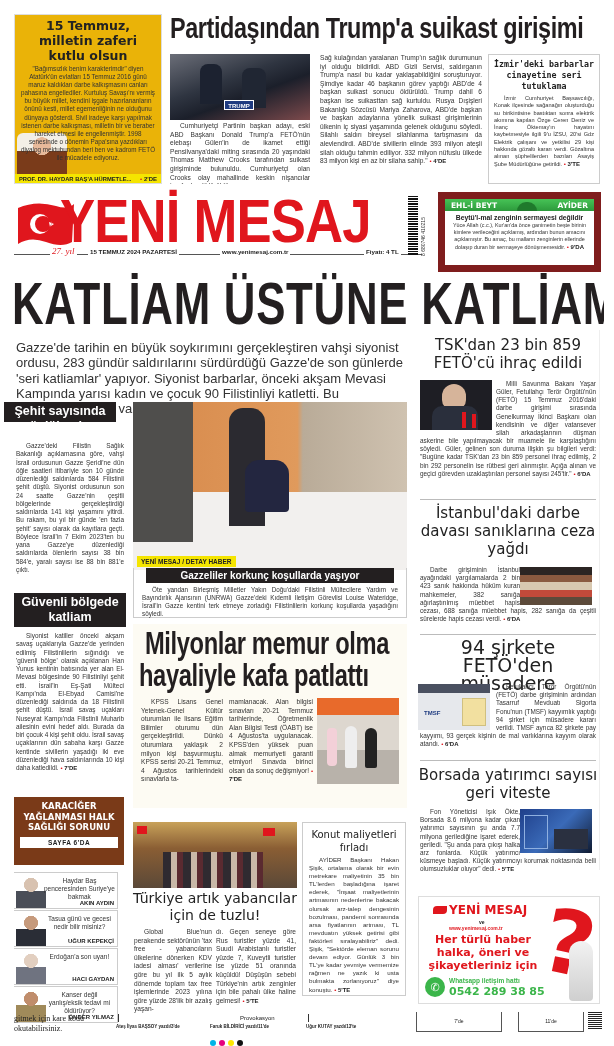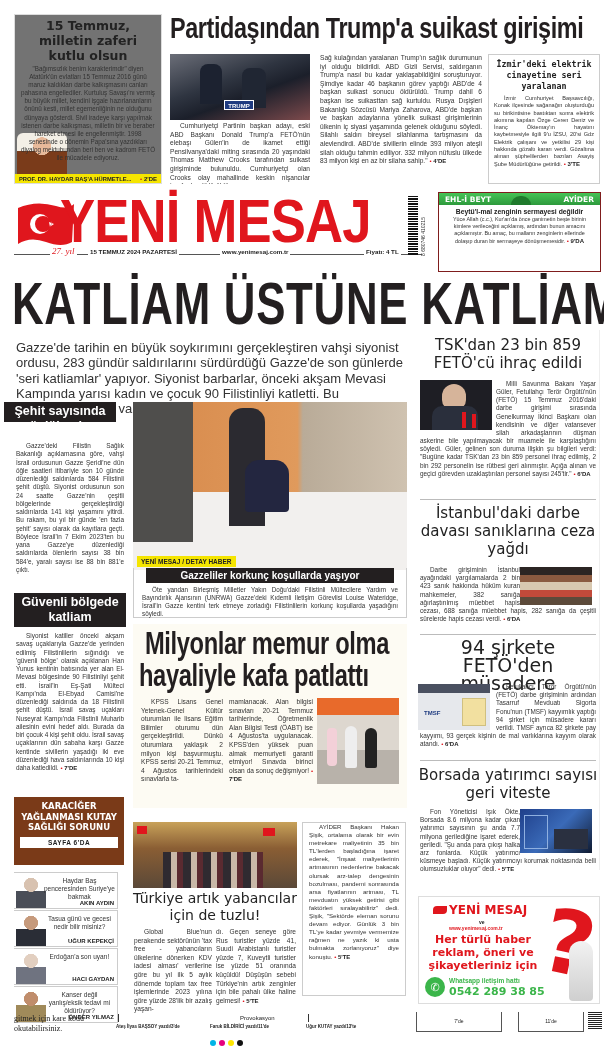--- a/index.html
+++ b/index.html
@@ -15,21 +15,21 @@
 .photo{overflow:hidden}
 .box{border:1px solid #ccc}
 .author{position:absolute;left:14px;width:104px;height:37px;border:1px solid #ccc;border-left:none}
 .author .face{position:absolute;left:2px;top:2px;width:30px;height:33px;border-radius:10px 10px 0 0}
 .author .t{position:absolute;left:30px;right:2px;top:4px;font-size:6.5px;line-height:8px;color:#333;text-align:center}
 .author .n{position:absolute;right:3px;bottom:2px;font-size:6px;font-weight:bold;color:#222}
 </style>
 </head>
 <body>
 
-<div class="abs box" style="left:14px;top:14px;width:148px;height:170px;border-color:#ddd;background:#737373">
+<div class="abs box" style="left:14px;top:14px;width:148px;height:170px;border-color:#ddd;background:#eab308">
   <div class="hdr-round" style="font-size:12.5px;line-height:15px;padding:3px 8px 2px;font-family:'DejaVu Sans',sans-serif">15 Temmuz, milletin zaferi kutlu olsun</div>
   <div class="body-txt" style="font-size:6.3px;line-height:8.1px;padding:0 5px;text-align:center;height:118px;overflow:hidden;position:relative;z-index:2;background:linear-gradient(90deg,transparent 0,transparent 100%)">"Bağımsızlık benim karakterimdir" diyen Atatürk'ün evlatları 15 Temmuz 2016 günü maruz kaldıkları darbe kalkışmasını canları pahasına engellediler. Kurtuluş Savaşı'nı vermiş bu büyük millet, kendini işgale hazırlananların önünü kesti, millet egemenliğinin ne olduğunu dünyaya gösterdi. Sivil iradeye karşı yapılmak istenen darbe kalkışması, milletin bir ve beraber hareket etmesi ile engellenmiştir. 1998 senesinde o dönemin Papa'sına yazdıkları diyalog mektubundan beri ben ve kadrom FETÖ ile mücadele ediyoruz.</div>
   <div class="abs" style="left:2px;top:118px;width:50px;height:44px;background:radial-gradient(circle at 50% 30%,#e7b99a 0 22%,transparent 23%),linear-gradient(180deg,#f3efe6 0 40%,#7a3b1a 40% 100%);border-radius:6px 6px 0 0"></div>
   <div class="abs" style="left:0;right:0;bottom:0;height:9px;background:#f5e500;display:flex;justify-content:space-between;align-items:center;padding:0 4px">
     <span style="font-size:5.8px;font-weight:bold;color:#222">PROF. DR. HAYDAR BAŞ'A HÜRMETLE...</span>
     <span class="ref">• <b>2'DE</b></span>
   </div>
 </div>
 
 <div class="abs" style="left:170px;top:12px;width:434px;height:34px;overflow:hidden">
@@ -39,21 +39,21 @@
   <div class="abs" style="left:30px;top:10px;width:22px;height:40px;background:#1c2230;border-radius:8px 8px 0 0"></div>
   <div class="abs" style="left:72px;top:14px;width:24px;height:40px;background:#202633;border-radius:8px 8px 0 0"></div>
   <div class="abs" style="left:54px;top:46px;width:30px;height:10px;background:#1f3b80;color:#fff;font-size:6px;font-weight:bold;text-align:center;line-height:10px;border:1px solid #fff">TRUMP</div>
 </div>
 <div class="abs body-txt ind" style="left:170px;top:122px;width:140px;height:62px;overflow:hidden">Cumhuriyetçi Partinin başkan adayı, eski ABD Başkanı Donald Trump'a FETÖ'nün elebaşı Gülen'in de ikamet ettiği Pensilvanya'daki miting sırasında 20 yaşındaki Thomas Matthew Crooks tarafından suikast girişiminde bulunuldu. Cumhuriyetçi olan Crooks olay mahallinde keskin nişancılar tarafından öldürüldü.</div>
 <div class="abs body-txt" style="left:320px;top:54px;width:162px;height:130px;overflow:hidden">
   <span>Sağ kulağından yaralanan Trump'ın sağlık durumunun iyi olduğu bildirildi. ABD Gizli Servisi, saldırganın Trump'a nasıl bu kadar yaklaşabildiğini soruşturuyor. Şimdiye kadar 46 başkanın görev yaptığı ABD'de 4 başkan suikast sonucu öldürüldü. Trump dahil 6 başkan ise suikasttan sağ kurtuldu. Rusya Dışişleri Bakanlığı Sözcüsü Mariya Zaharova, ABD'de başkan ve başkan adaylarına yönelik suikast girişimlerinin ülkenin iç siyasi yaşamında gelenek olduğunu söyledi. Silahlı saldırı bireysel silahlanma tartışmasını da alevlendirdi. ABD'de sivillerin elinde 393 milyon ateşli silah olduğu tahmin ediliyor. 332 milyon nüfuslu ülkede 83 milyon kişi en az bir silaha sahip."</span> <span class="ref">• <b>4'DE</b></span>
 </div>
 
 <div class="abs box" style="left:488px;top:54px;width:112px;height:130px;border-color:#ccc">
-  <div class="hdr-round" style="font-size:8.3px;line-height:11px;padding:4px 4px 3px;font-family:'DejaVu Sans Mono',monospace;font-weight:bold">İzmir'deki elektrik cinayetine seri yaralanan</div>
+  <div class="hdr-round" style="font-size:8.3px;line-height:11px;padding:4px 4px 3px;font-family:'DejaVu Sans Mono',monospace;font-weight:bold">İzmir'deki barbarlar cinayetine seri tutuklama</div>
   <div class="body-txt ind" style="font-size:5.6px;line-height:7.3px;padding:0 5px">
     <span>İzmir Cumhuriyet Başsavcılığı, Konak ilçesinde sağanağın oluşturduğu su birikintisine bastıktan sonra elektrik akımına kapılan Özge Ceren Deniz ve İnanç Öktemay'ın hayatını kaybetmesiyle ilgili 9'u İZSU, 20'si Gdz Elektrik çalışanı ve yetkilisi 29 kişi hakkında gözaltı kararı verdi. Gözaltına alınan şüphelilerden bazıları Asayiş Şube Müdürlüğüne getirildi.</span> <span class="ref">• <b>3'TE</b></span>
   </div>
 </div>
 
 <div class="abs" style="left:14px;top:192px;width:408px;height:72px">
   <svg class="abs" style="left:2px;top:8px" width="60" height="48" viewBox="0 0 60 48">
     <path d="M2 8 Q20 0 40 6 Q52 10 58 4 L56 42 Q46 48 30 42 Q14 36 2 44 Z" fill="#e0161d"></path>
     <circle cx="24" cy="24" r="10" fill="#fff"></circle>
     <circle cx="27" cy="24" r="8" fill="#e0161d"></circle>
@@ -62,21 +62,21 @@
   <div class="abs cond" style="left:46px;top:-2px;font-size:62px;line-height:62px;color:#e0161d;transform:scaleX(0.85);font-family:'Liberation Sans',sans-serif;font-weight:900;letter-spacing:-1px">YENİ MESAJ</div>
   <div class="abs" style="left:0;top:62px;width:408px;border-top:1px solid #555"></div>
   <div class="abs" style="left:36px;top:54px;background:#fff;padding:0 2px;font-family:'Liberation Serif',serif;font-style:italic;color:#e0161d;font-size:9px">27. yıl</div>
   <div class="abs" style="left:74px;top:56px;background:#fff;padding:0 2px;font-size:6.2px;font-weight:bold;color:#222">15 TEMMUZ 2024 PAZARTESİ</div>
   <div class="abs" style="left:206px;top:56px;background:#fff;padding:0 2px;font-size:6.2px;font-weight:bold;color:#222">www.yenimesaj.com.tr</div>
   <div class="abs" style="left:350px;top:56px;background:#fff;padding:0 2px;font-size:6.2px;font-weight:bold;color:#222">Fiyatı: 4 TL</div>
 </div>
 <div class="abs" style="left:408px;top:196px;width:10px;height:60px;background:repeating-linear-gradient(180deg,#111 0 1px,#fff 1px 2px,#111 2px 4px,#fff 4px 5px)"></div>
 <div class="abs" style="left:420px;top:196px;writing-mode:vertical-rl;transform:rotate(180deg);font-size:5px;color:#333;height:60px">8 680746 410215</div>
 
-<div class="abs" style="left:438px;top:192px;width:163px;height:80px;border:1px solid #7f1d1d">
+<div class="abs" style="left:438px;top:192px;width:163px;height:80px;border:7px solid #7f1d1d">
   <div style="height:12px;background:linear-gradient(180deg,#46c356,#2d9a3c);display:flex;justify-content:space-between;align-items:center;padding:0 6px;position:relative">
     <span style="color:#fff;font-weight:bold;font-size:7.5px;font-family:'DejaVu Sans',sans-serif">EHL-İ BEYT</span>
     <span style="position:absolute;left:72px;top:3px;width:20px;height:9px;background:#1f7a2c;border-radius:10px 10px 0 0"></span>
     <span style="color:#fff;font-weight:bold;font-size:7.5px;font-family:'DejaVu Sans',sans-serif">AYİDER</span>
   </div>
   <div style="font-size:6.8px;font-weight:bold;text-align:center;padding:3px 2px 1px;color:#222">Beytü'l-mal zenginin sermayesi değildir</div>
   <div class="body-txt" style="font-size:5.4px;line-height:7.2px;text-align:center;padding:0 6px">
     <span>Yüce Allah (c.c.), Kur'an'da önce ganimetin beşte birinin kimlere verileceğini açıklamış, ardından bunun amacını açıklamıştır. Bu amaç, bu malların zenginlerin ellerinde dolaşıp duran bir sermayeye dönüşmemesidir.</span> <span class="ref">• <b>9'DA</b></span>
   </div>
 </div>
@@ -89,21 +89,21 @@
 
 <div class="abs blackbar" style="left:4px;top:402px;width:112px;height:20px;font-size:12.5px;line-height:15px;padding:2px 4px">Şehit sayısında günlük rekor</div>
 <div class="abs body-txt ind" style="left:16px;top:442px;width:108px;font-size:6.4px;line-height:8.25px">Gazze'deki Filistin Sağlık Bakanlığı açıklamasına göre, vahşi İsrail ordusunun Gazze Şeridi'ne dün öğle saatleri itibariyle son 10 günde düzenlediği saldırılarda 584 Filistinli şehit düştü. Siyonist ordusunun son 24 saatte Gazze'nin çeşitli bölgelerinde gerçekleştirdiği saldırılarda 141 kişi yaşamını yitirdi. Bu rakam, bu yıl bir günde 'en fazla şehit' sayısı olarak da kayıtlara geçti. Böylece İsrail'in 7 Ekim 2023'ten bu yana Gazze'ye düzenlediği saldırılarda ölenlerin sayısı 38 bin 584'e, yaralı sayısı ise 88 bin 881'e çıktı.</div>
 
 <div class="abs blackbar" style="left:14px;top:593px;width:112px;height:34px;font-size:12.5px;line-height:15px;padding:2px 4px">Güvenli bölgede katliam</div>
 <div class="abs body-txt ind" style="left:16px;top:632px;width:108px;font-size:6.4px;line-height:8.25px">
   <span>Siyonist katiller önceki akşam savaş uçaklarıyla Gazze'de yerinden edilmiş Filistinlilerin sığındığı ve 'güvenli bölge' olarak açıklanan Han Yunus kentinin batısında yer alan El-Mevasi bölgesinde 90 Filistinliyi şehit etti. İsrail'in Eş-Şati Mülteci Kampı'nda El-Ebyad Camisi'ne düzenlediği saldırıda da 18 Filistinli şehit düştü. İsrail savaş uçakları Nuseyrat Kampı'nda Filistinli Muharib ailesinin evini hedef aldı. Burada da biri çocuk 4 kişi şehit oldu. İsrail savaş uçaklarının dün sabaha karşı Gazze kentinde sivillerin yaşadığı iki eve düzenlediği hava saldırılarında 10 kişi daha katledildi.</span> <span class="ref">• <b>7'DE</b></span>
 </div>
 
 <div class="abs" style="left:14px;top:797px;width:110px;height:68px;background:#7a3a18;padding:4px 4px">
-  <div style="color:#fff;font-size:8.5px;line-height:10.5px;text-align:center;font-family:'DejaVu Sans',sans-serif;font-weight:bold">KARACİĞER YAĞLANMASI KUTAY SAĞLIĞI SORUNU</div>
+  <div style="color:#fff;font-size:8.5px;line-height:10.5px;text-align:center;font-family:'DejaVu Sans',sans-serif;font-weight:bold">KARACİĞER YAĞLANMASI HALK SAĞLIĞI SORUNU</div>
   <div style="margin:4px 2px 0;background:#fff;color:#222;font-size:6.5px;font-weight:bold;text-align:center;height:11px;line-height:11px;letter-spacing:0.5px">SAYFA 6'DA</div>
 </div>
 
 <div class="author" style="top:872px">
   <div class="face" style="background:radial-gradient(circle at 50% 30%,#d8c2b0 0 25%,transparent 26%),linear-gradient(180deg,#fff 0 50%,#4a4e58 50%)"></div>
   <div class="t">Haydar Baş penceresinden Suriye'ye bakmak</div>
   <div class="n">AKIN AYDIN</div>
 </div>
 <div class="author" style="top:910px">
   <div class="face" style="background:radial-gradient(circle at 50% 30%,#c69a7c 0 25%,transparent 26%),linear-gradient(180deg,#fff 0 50%,#2a2d36 50%)"></div>
@@ -152,20 +152,21 @@
   <div class="abs" style="left:130px;top:6px;width:12px;height:8px;background:#e0161d"></div>
   <div class="abs" style="left:30px;top:30px;width:100px;height:36px;background:repeating-linear-gradient(90deg,#2f2a30 0 8px,#c9b8a8 8px 14px,#5a2a30 14px 20px)"></div>
 </div>
 <div class="abs hdr-round" style="left:133px;top:890px;width:164px;font-size:14px;line-height:17px;font-family:'DejaVu Sans',sans-serif;font-weight:normal">Türkiye artık yabancılar için de tuzlu!</div>
 <div class="abs body-txt ind" style="left:134px;top:928px;width:78px;font-size:6.6px;line-height:8.6px">Global Blue'nun perakende sektörünün 'tax free - yabancıların ülkelerine dönerken KDV iadesi alması' verilerine göre bu yıl ilk 5 aylık dönemde toplam tax free işlemlerinde 2023 yılına göre yüzde 28'lik bir azalış yaşan-</div>
 <div class="abs body-txt" style="left:216px;top:928px;width:80px;font-size:6.6px;line-height:8.6px">
   <span>dı. Geçen seneye göre Rus turistler yüzde 41, Suudi Arabistanlı turistler yüzde 7, Kuveytli turistler ise yüzde 51 oranında küçüldü! Düşüşün sebebi Türkiye'nin artık zenginler için bile pahalı ülke haline gelmesi!</span> <span class="ref">• <b>5'TE</b></span>
 </div>
 
 <div class="abs box" style="left:302px;top:822px;width:104px;height:174px;border-color:#ccc">
+  <div class="hdr-round" style="font-size:10px;line-height:12.5px;padding:6px 4px 2px;font-family:'DejaVu Sans',sans-serif;font-weight:normal">Konut maliyetleri fırladı</div>
   <div class="body-txt ind" style="padding:0 6px;font-size:6.2px;line-height:8.1px">
     <span>AYİDER Başkanı Hakan Şişik, ortalama olarak bir evin metrekare maliyetinin 35 bin TL'lerden başladığına işaret ederek, "İnşaat maliyetlerinin artmasının nedenlerine bakacak olursak arz-talep dengesinin bozulması, pandemi sonrasında arsa fiyatlarının artması, TL mevduatın yüksek getirisi gibi faktörleri sıralayabiliriz" dedi. Şişik, "Sektörde eleman sorunu devam ediyor. Günlük 3 bin TL'ye kadar yevmiye vermemize rağmen ne yazık ki usta bulmakta zorlanıyoruz" diye konuştu.</span> <span class="ref">• <b>5'TE</b></span>
   </div>
 </div>
 
 <div class="abs" style="left:412px;top:330px;width:188px;height:540px;border-right:1px solid #eee"></div>
 
 <div class="abs hdr-round" style="left:416px;top:336px;width:184px;font-size:15px;line-height:18px;font-family:'DejaVu Sans',sans-serif;font-weight:normal">TSK'dan 23 bin 859 FETÖ'cü ihraç edildi</div>
 <div class="abs photo" style="left:420px;top:380px;width:72px;height:50px;background:#1e1e24">
   <div class="abs" style="left:22px;top:4px;width:24px;height:26px;background:#d6b49a;border-radius:12px 12px 10px 10px"></div>
@@ -206,21 +207,21 @@
 
 <div class="abs box" style="left:418px;top:896px;width:182px;height:108px;border-color:#ddd;background:#fff">
   <div class="abs" style="left:14px;top:6px;display:flex;align-items:center;gap:2px">
     <span style="display:inline-block;width:14px;height:8px;background:#e0161d;border-radius:4px 0 4px 0"></span>
     <span style="color:#e0161d;font-weight:bold;font-size:12px;font-family:'DejaVu Sans',sans-serif">YENİ MESAJ</span>
   </div>
   <div class="abs" style="left:60px;top:22px;font-size:5px;font-weight:bold">ve</div>
   <div class="abs" style="left:30px;top:28px;font-size:5px;color:#e0161d;font-weight:bold">www.yenimesaj.com.tr</div>
   <div class="abs" style="left:4px;top:36px;width:120px;text-align:center;color:#e0161d;font-weight:bold;font-size:11px;line-height:13px;font-family:'DejaVu Sans',sans-serif">
     <div>Her türlü haber</div>
-    <div>reklam, öneri ve</div>
+    <div>halka, öneri ve</div>
     <div>şikayetleriniz için</div>
   </div>
   <div class="abs" style="left:6px;top:80px;width:20px;height:20px;border-radius:50%;background:#3bb54a;color:#fff;text-align:center;line-height:20px;font-size:11px">✆</div>
   <div class="abs" style="left:30px;top:80px;color:#3bb54a;font-weight:bold;font-size:6.5px">Whatsapp iletişim hattı</div>
   <div class="abs" style="left:30px;top:88px;color:#3bb54a;font-weight:bold;font-size:11px;font-family:'DejaVu Sans',sans-serif">0542 289 38 85</div>
   <div class="abs" style="left:124px;top:2px;font-size:88px;line-height:90px;color:#e0161d;font-weight:bold;font-family:'DejaVu Sans',sans-serif;transform:rotate(12deg)">?</div>
   <div class="abs" style="left:150px;top:44px;width:24px;height:60px;background:linear-gradient(180deg,#f2f2f2,#cfcfcf);border-radius:12px 12px 4px 4px"></div>
 </div>
 
 <div class="abs" style="left:14px;top:1014px;width:110px;text-align:left;font-family:'Liberation Serif',serif;font-size:8px;line-height:10px;color:#222">gitmek için kare kodu okutabilirsiniz.</div>

